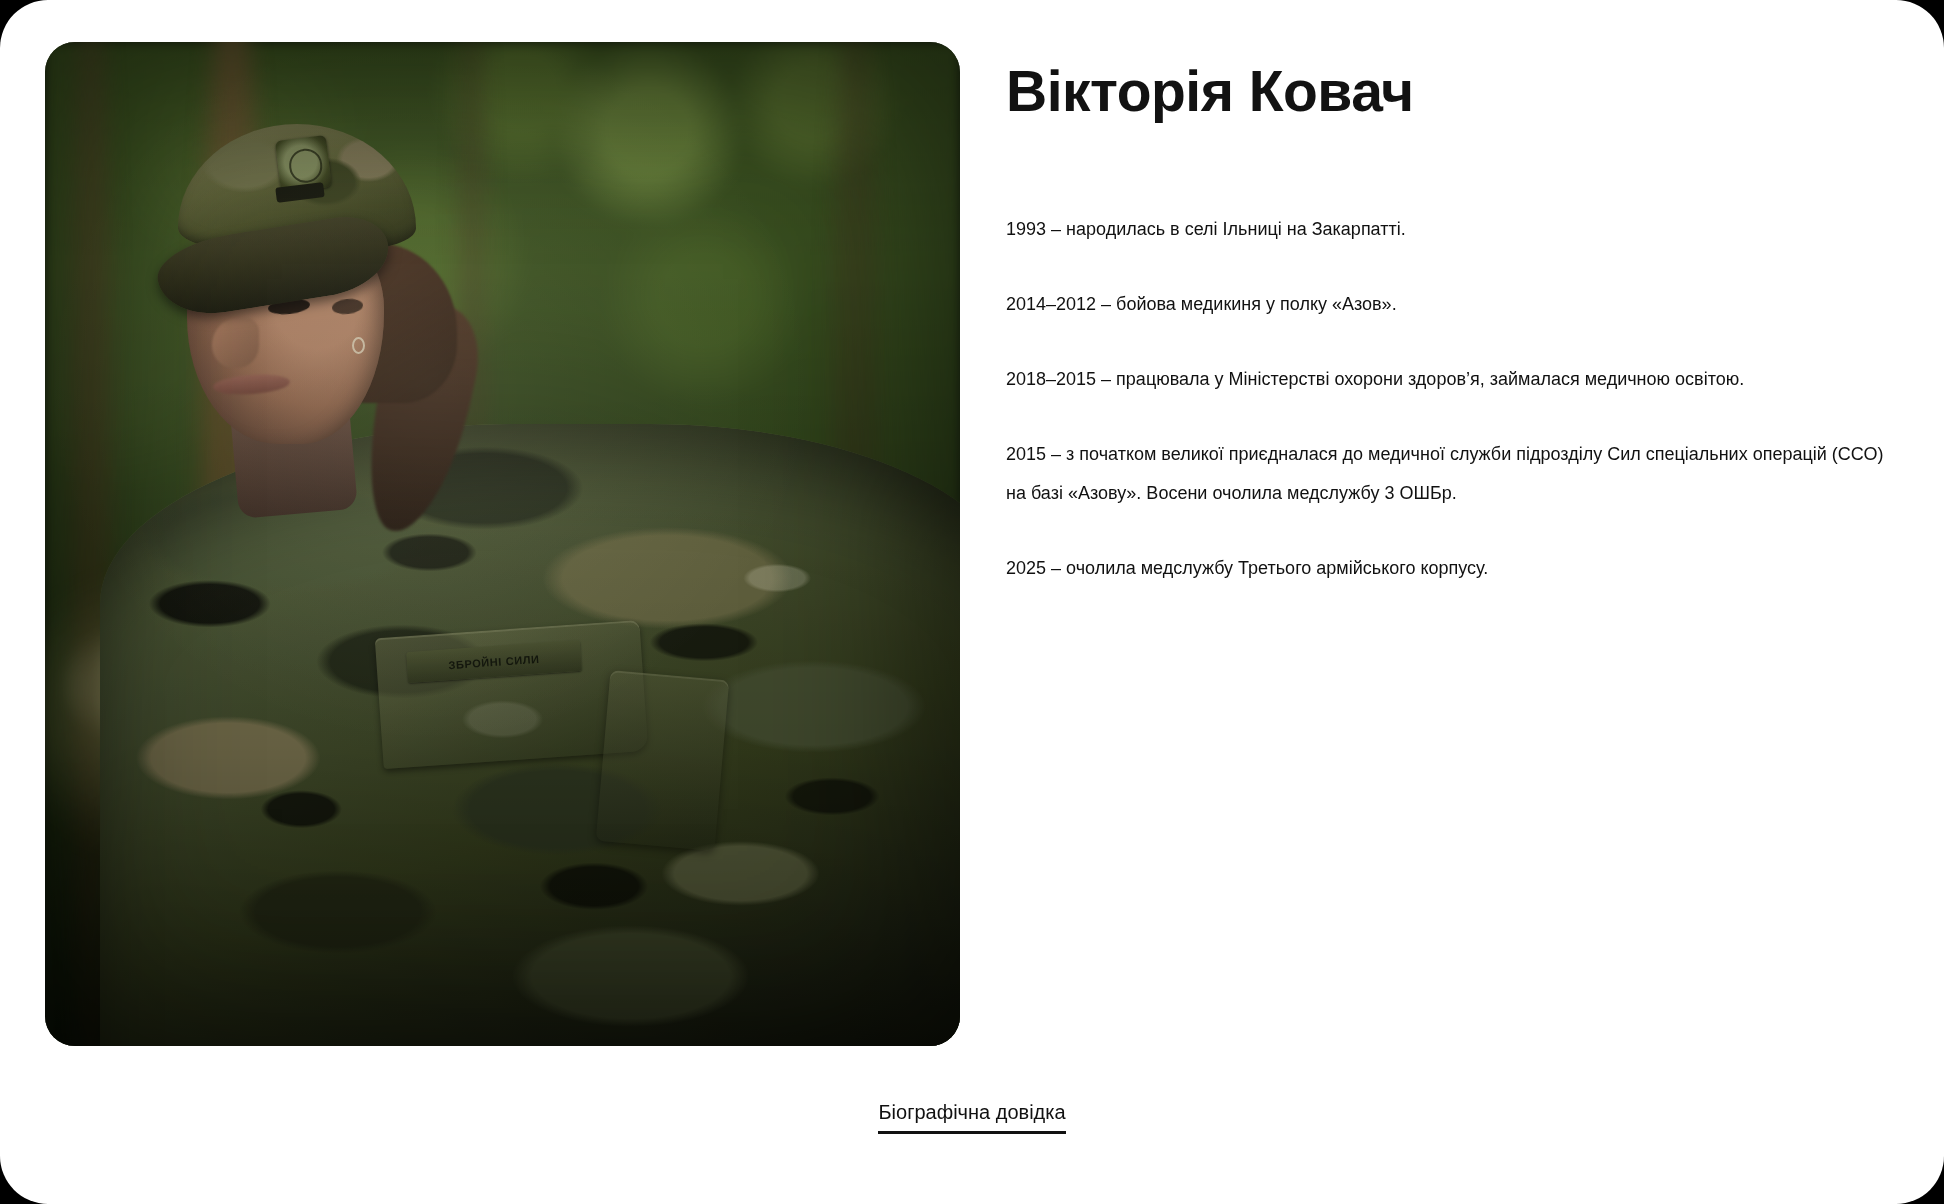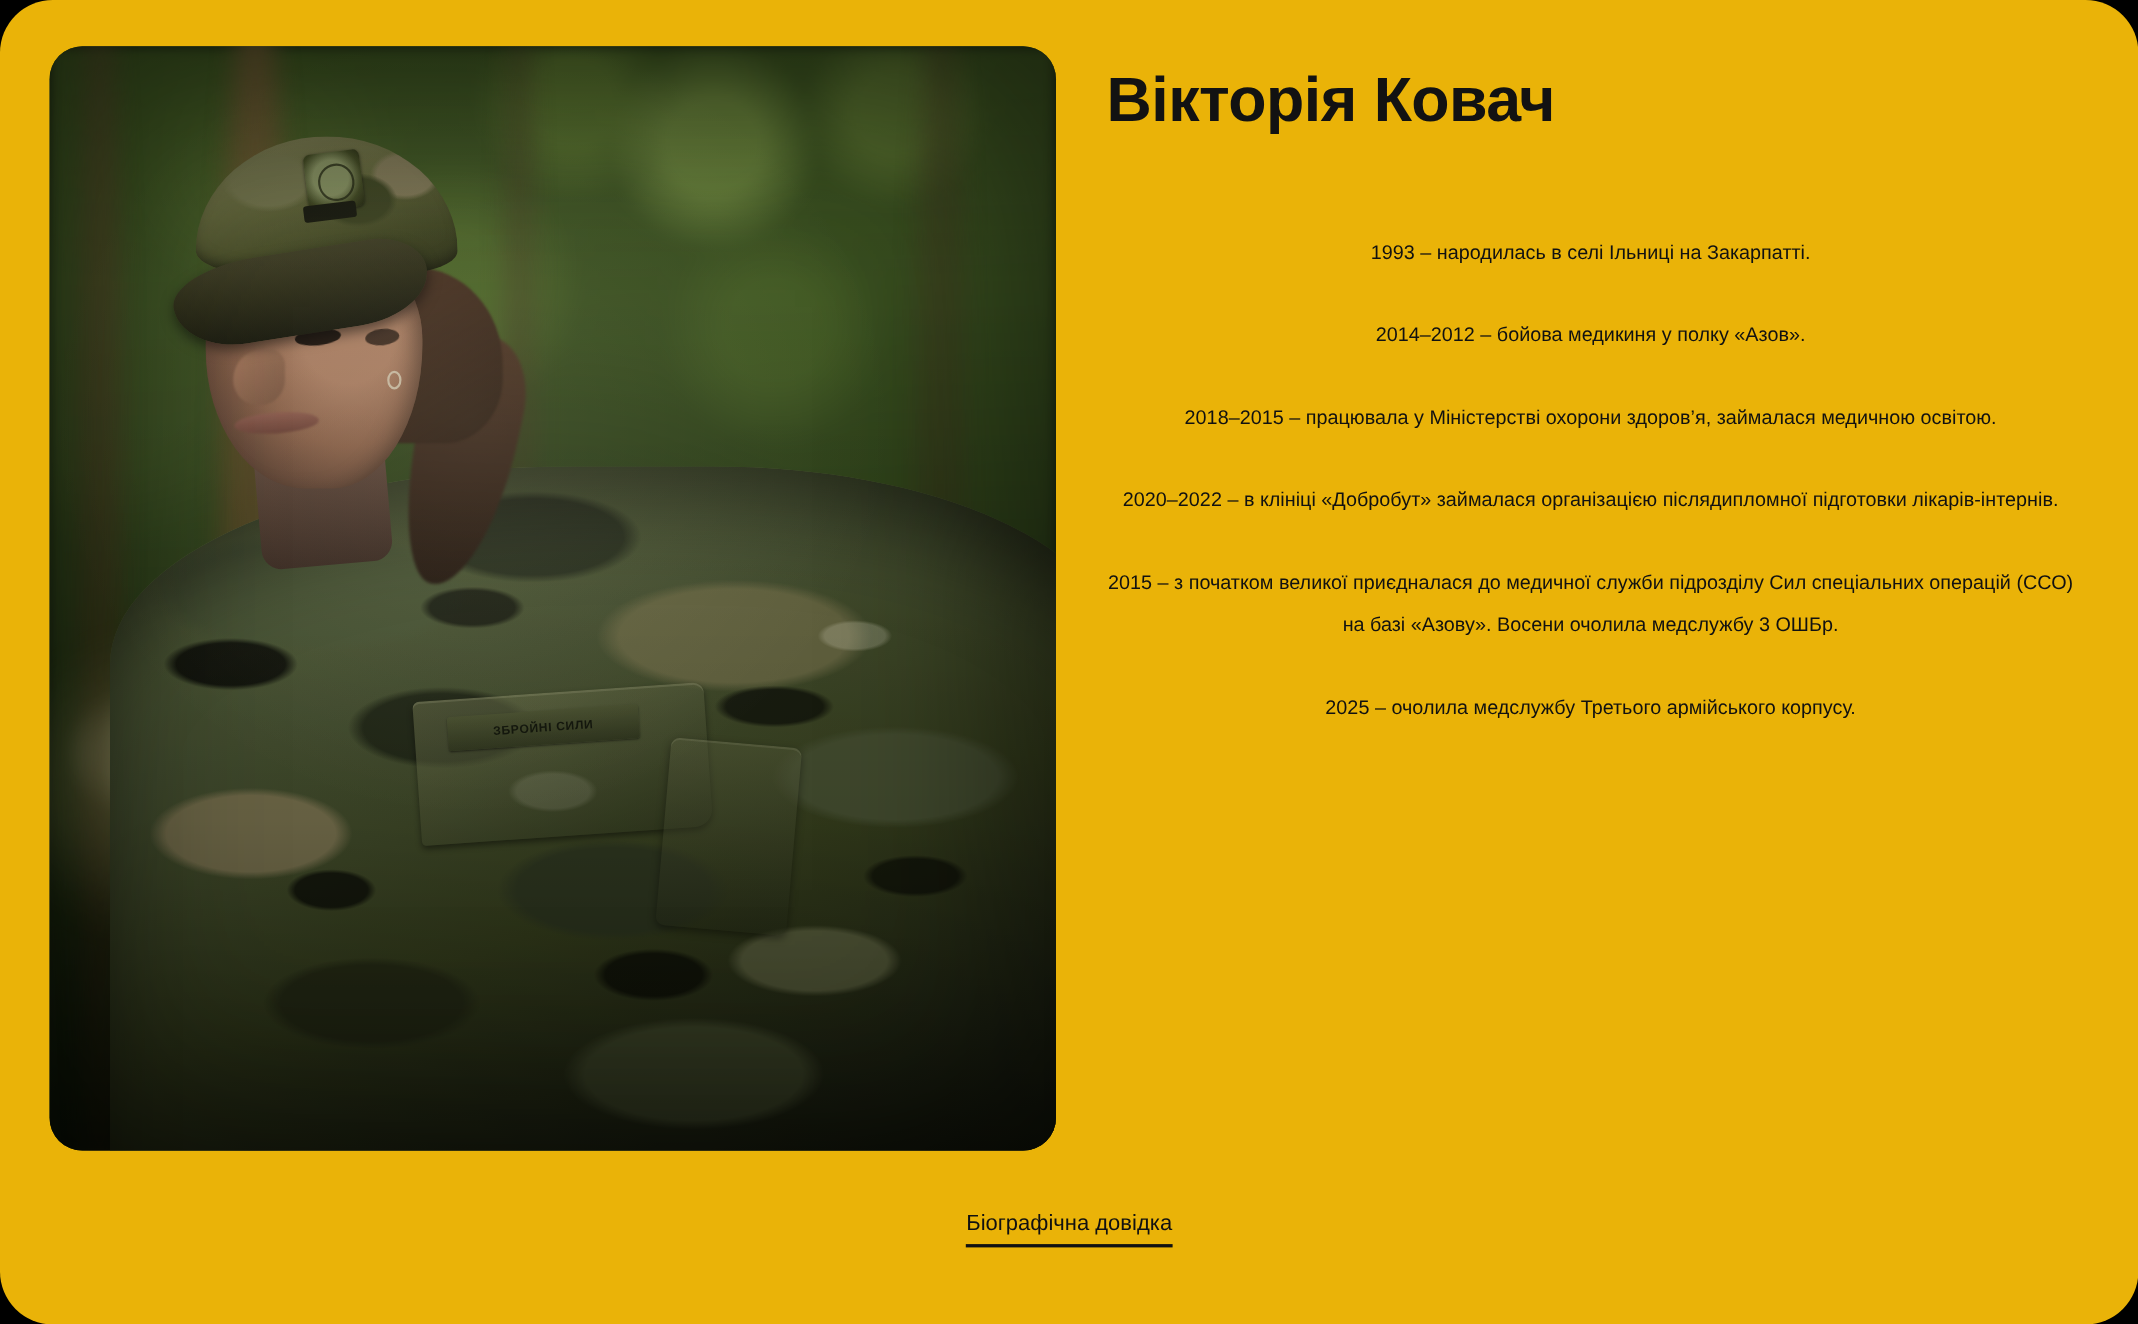--- a/index.html
+++ b/index.html
@@ -14,24 +14,23 @@
     height: 1204px;
     overflow: hidden;
     font-family: "Liberation Sans", "DejaVu Sans", sans-serif;
   }
 
   .card {
     position: relative;
     box-sizing: border-box;
     width: 1944px;
     height: 1204px;
-    background: #eab308;
+    background: #ffffff;
     border-radius: 48px;
     overflow: hidden;
-    text-align: center;
   }
 
   
   .photo-wrap {
     position: absolute;
     left: 45px;
     top: 42px;
     width: 915px;
     height: 1004px;
     border-radius: 30px;
@@ -453,21 +452,20 @@
     </div>
   </div>
 
   <div class="content">
     <h1 class="title">Вікторія Ковач</h1>
 
     <ul class="bio-list">
       <li class="bio-item">1993 – народилась в селі Ільниці на Закарпатті.</li>
       <li class="bio-item">2014–2012  – бойова медикиня у полку «Азов».</li>
       <li class="bio-item">2018–2015 – працювала у Міністерстві охорони здоров’я, займалася медичною освітою.</li>
-      <li class="bio-item">2020–2022 – в клініці «Добробут» займалася організацією післядипломної підготовки лікарів-інтернів.</li>
       <li class="bio-item">2015 – з початком великої приєдналася до медичної служби підрозділу Сил спеціальних операцій (ССО) на базі «Азову». Восени очолила медслужбу 3 ОШБр.</li>
       <li class="bio-item">2025 – очолила медслужбу Третього армійського корпусу.</li>
     </ul>
   </div>
 
   <div class="footer">
     <a class="bio-link" href="#">Біографічна довідка</a>
   </div>
 
 </div>

